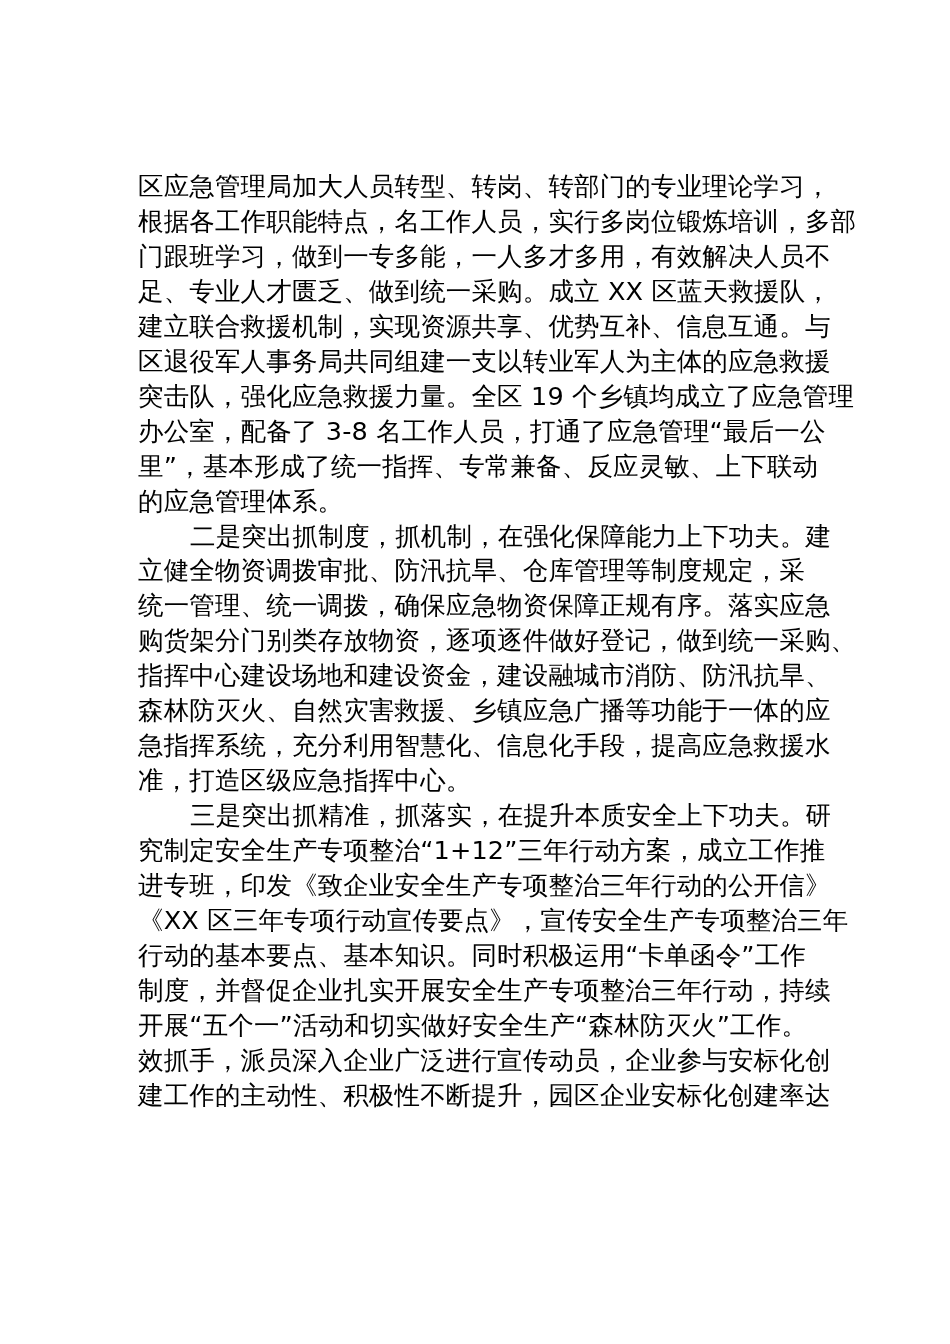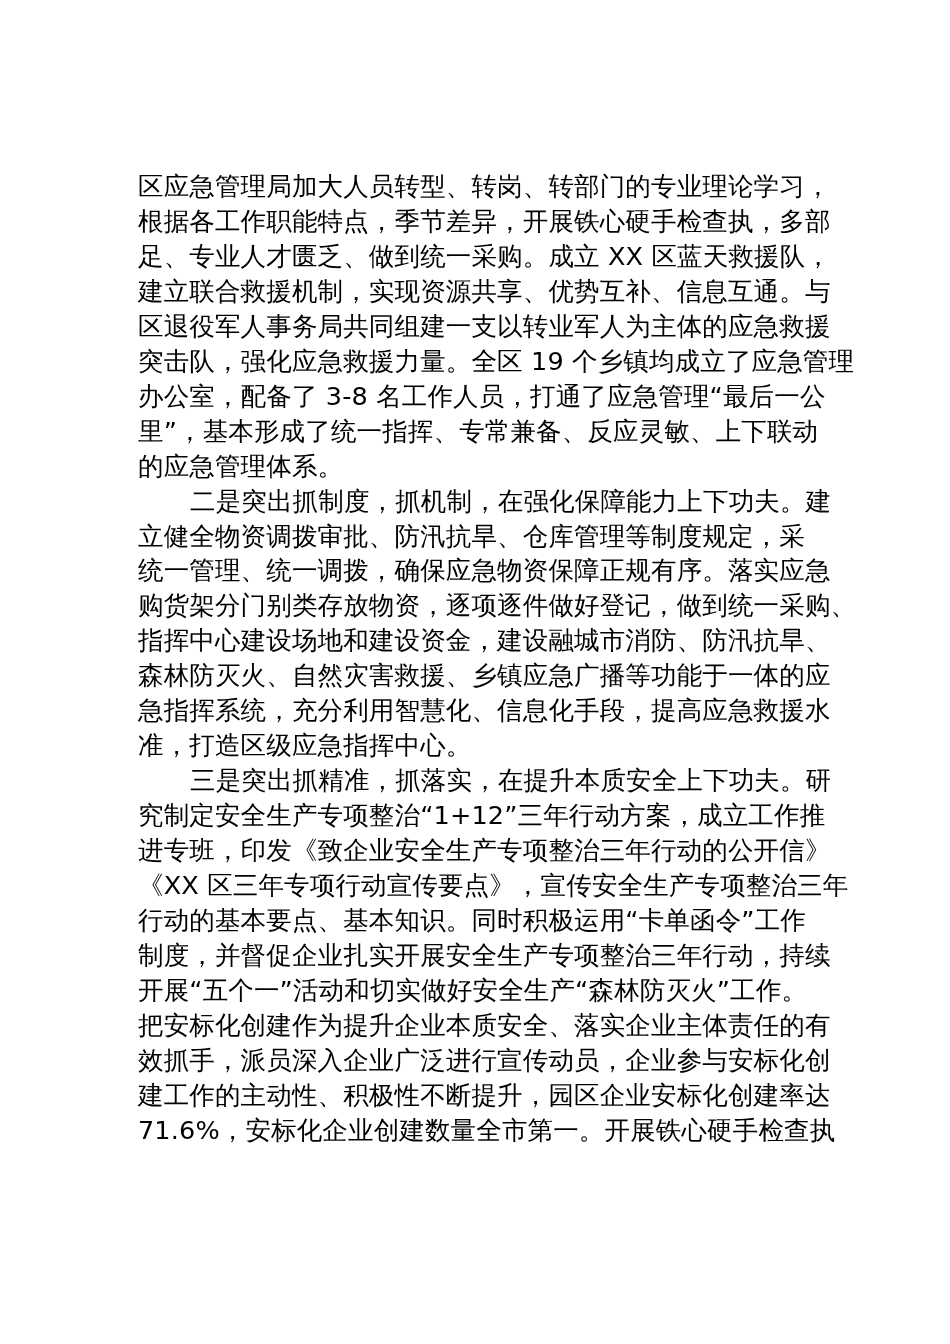--- a/index.html
+++ b/index.html
@@ -40,21 +40,22 @@
     .indent {
       padding-left: 52px;
     }
   </style>
 </head>
 <body>
 
 <div class="page">
   <div class="text-block">
     <span class="line">区应急管理局加大人员转型、转岗、转部门的专业理论学习，</span>
-    <span class="line">根据各工作职能特点，季节差异，开展铁心硬手检查执，多部</span>
+    <span class="line">根据各工作职能特点，名工作人员，实行多岗位锻炼培训，多部</span>
+    <span class="line">门跟班学习，做到一专多能，一人多才多用，有效解决人员不</span>
     <span class="line">足、专业人才匮乏、做到统一采购。成立 XX 区蓝天救援队，</span>
     <span class="line">建立联合救援机制，实现资源共享、优势互补、信息互通。与</span>
     <span class="line">区退役军人事务局共同组建一支以转业军人为主体的应急救援</span>
     <span class="line">突击队，强化应急救援力量。全区 19 个乡镇均成立了应急管理</span>
     <span class="line">办公室，配备了 3-8 名工作人员，打通了应急管理“最后一公</span>
     <span class="line">里”，基本形成了统一指挥、专常兼备、反应灵敏、上下联动</span>
     <span class="line">的应急管理体系。</span>
     <span class="line indent">二是突出抓制度，抓机制，在强化保障能力上下功夫。建</span>
     <span class="line">立健全物资调拨审批、防汛抗旱、仓库管理等制度规定，采</span>
     <span class="line">统一管理、统一调拨，确保应急物资保障正规有序。落实应急</span>
@@ -63,18 +64,16 @@
     <span class="line">森林防灭火、自然灾害救援、乡镇应急广播等功能于一体的应</span>
     <span class="line">急指挥系统，充分利用智慧化、信息化手段，提高应急救援水</span>
     <span class="line">准，打造区级应急指挥中心。</span>
     <span class="line indent">三是突出抓精准，抓落实，在提升本质安全上下功夫。研</span>
     <span class="line">究制定安全生产专项整治“1+12”三年行动方案，成立工作推</span>
     <span class="line">进专班，印发《致企业安全生产专项整治三年行动的公开信》</span>
     <span class="line">《XX 区三年专项行动宣传要点》，宣传安全生产专项整治三年</span>
     <span class="line">行动的基本要点、基本知识。同时积极运用“卡单函令”工作</span>
     <span class="line">制度，并督促企业扎实开展安全生产专项整治三年行动，持续</span>
     <span class="line">开展“五个一”活动和切实做好安全生产“森林防灭火”工作。</span>
-    <span class="line">把安标化创建作为提升企业本质安全、落实企业主体责任的有</span>
     <span class="line">效抓手，派员深入企业广泛进行宣传动员，企业参与安标化创</span>
     <span class="line">建工作的主动性、积极性不断提升，园区企业安标化创建率达</span>
-    <span class="line">71.6%，安标化企业创建数量全市第一。开展铁心硬手检查执</span>
   </div>
 </div>
 
 </body></html>

